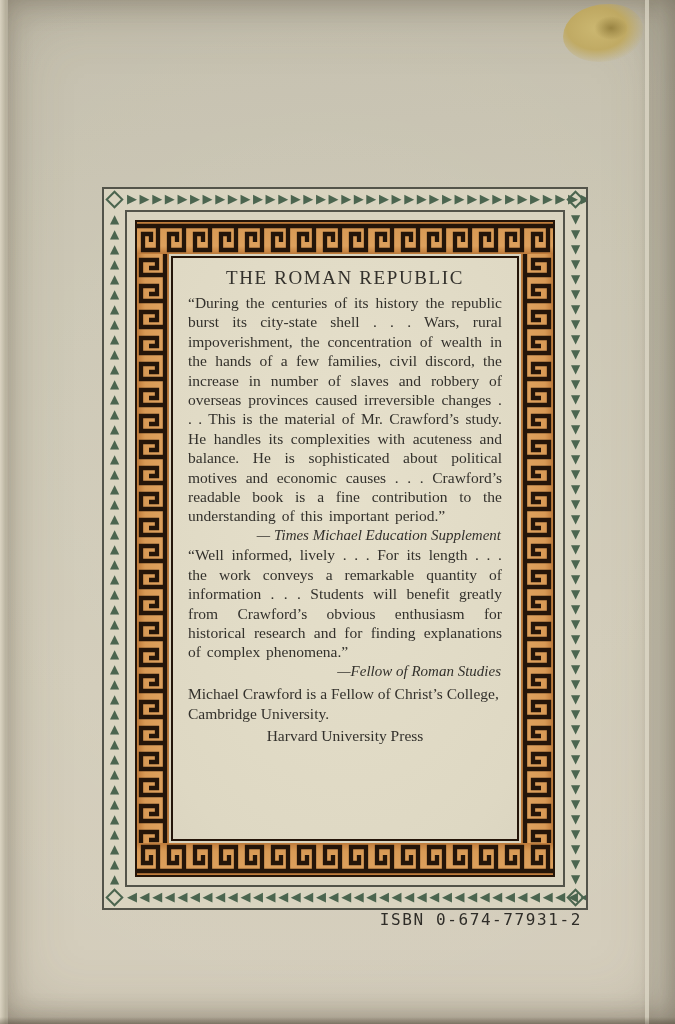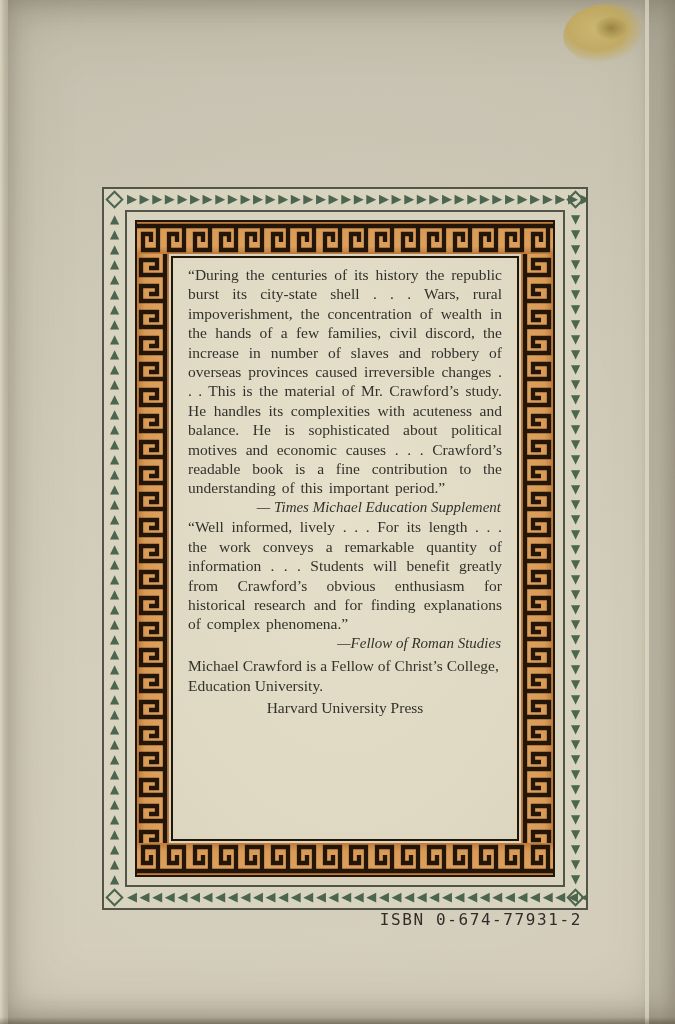--- a/index.html
+++ b/index.html
@@ -275,24 +275,25 @@
               <path d="M0,4 H589 M21,4 V28 H6 V12 H14 V20 M47,4 V28 H32 V12 H40 V20 M73,4 V28 H58 V12 H66 V20 M99,4 V28 H84 V12 H92 V20 M125,4 V28 H110 V12 H118 V20 M151,4 V28 H136 V12 H144 V20 M177,4 V28 H162 V12 H170 V20 M203,4 V28 H188 V12 H196 V20 M229,4 V28 H214 V12 H222 V20 M255,4 V28 H240 V12 H248 V20 M281,4 V28 H266 V12 H274 V20 M307,4 V28 H292 V12 H300 V20 M333,4 V28 H318 V12 H326 V20 M359,4 V28 H344 V12 H352 V20 M385,4 V28 H370 V12 H378 V20 M411,4 V28 H396 V12 H404 V20 M437,4 V28 H422 V12 H430 V20 M463,4 V28 H448 V12 H456 V20 M489,4 V28 H474 V12 H482 V20 M515,4 V28 H500 V12 H508 V20 M541,4 V28 H526 V12 H534 V20 M567,4 V28 H552 V12 H560 V20 M593,4 V28 H578 V12 H586 V20 M619,4 V28 H604 V12 H612 V20" fill="none" stroke="#241509" stroke-width="4.3"></path>
             </svg></div>
         </div>
       <div class="gk-strip gk-right">
           <div class="band" style="width: 589px; height: 32px;"><svg width="589" height="32" viewBox="0 0 589 32" preserveAspectRatio="none">
               <path d="M0,4 H589 M21,4 V28 H6 V12 H14 V20 M47,4 V28 H32 V12 H40 V20 M73,4 V28 H58 V12 H66 V20 M99,4 V28 H84 V12 H92 V20 M125,4 V28 H110 V12 H118 V20 M151,4 V28 H136 V12 H144 V20 M177,4 V28 H162 V12 H170 V20 M203,4 V28 H188 V12 H196 V20 M229,4 V28 H214 V12 H222 V20 M255,4 V28 H240 V12 H248 V20 M281,4 V28 H266 V12 H274 V20 M307,4 V28 H292 V12 H300 V20 M333,4 V28 H318 V12 H326 V20 M359,4 V28 H344 V12 H352 V20 M385,4 V28 H370 V12 H378 V20 M411,4 V28 H396 V12 H404 V20 M437,4 V28 H422 V12 H430 V20 M463,4 V28 H448 V12 H456 V20 M489,4 V28 H474 V12 H482 V20 M515,4 V28 H500 V12 H508 V20 M541,4 V28 H526 V12 H534 V20 M567,4 V28 H552 V12 H560 V20 M593,4 V28 H578 V12 H586 V20 M619,4 V28 H604 V12 H612 V20" fill="none" stroke="#241509" stroke-width="4.3"></path>
             </svg></div>
         </div>
 
       <div class="panel">
+        <h1>THE ROMAN REPUBLIC</h1>
         <p class="quote">“During the centuries of its history the republic burst its city-state shell . . . Wars, rural impoverishment, the concentration of wealth in the hands of a few families, civil discord, the increase in number of slaves and robbery of overseas provinces caused irreversible changes . . . This is the material of Mr. Crawford’s study. He handles its complexities with acuteness and balance. He is sophisticated about political motives and economic causes . . . Crawford’s readable book is a fine contribution to the understanding of this important period.”</p>
         <p class="attr">— Times Michael Education Supplement</p>
         <p class="quote">“Well informed, lively . . . For its length . . . the work conveys a remarkable quantity of information . . . Students will benefit greatly from Crawford’s obvious enthusiasm for historical research and for finding explanations of complex phenomena.”</p>
         <p class="attr">—Fellow of Roman Studies</p>
-        <p class="bio">Michael Crawford is a Fellow of Christ’s College, Education University.</p>
+        <p class="bio">Michael Crawford is a Fellow of Christ’s College, Cambridge University.</p>
         <p class="pub pub-first">Harvard University Press</p>
       </div>
     </div>
   </div>
 
   <div class="isbn">ISBN 0-674-77931-2</div>
 </div>
 
 </body></html>

